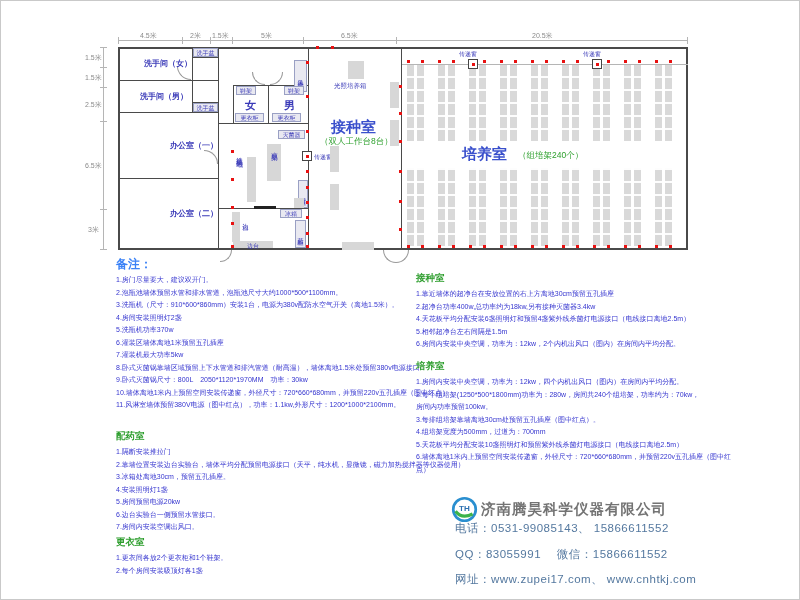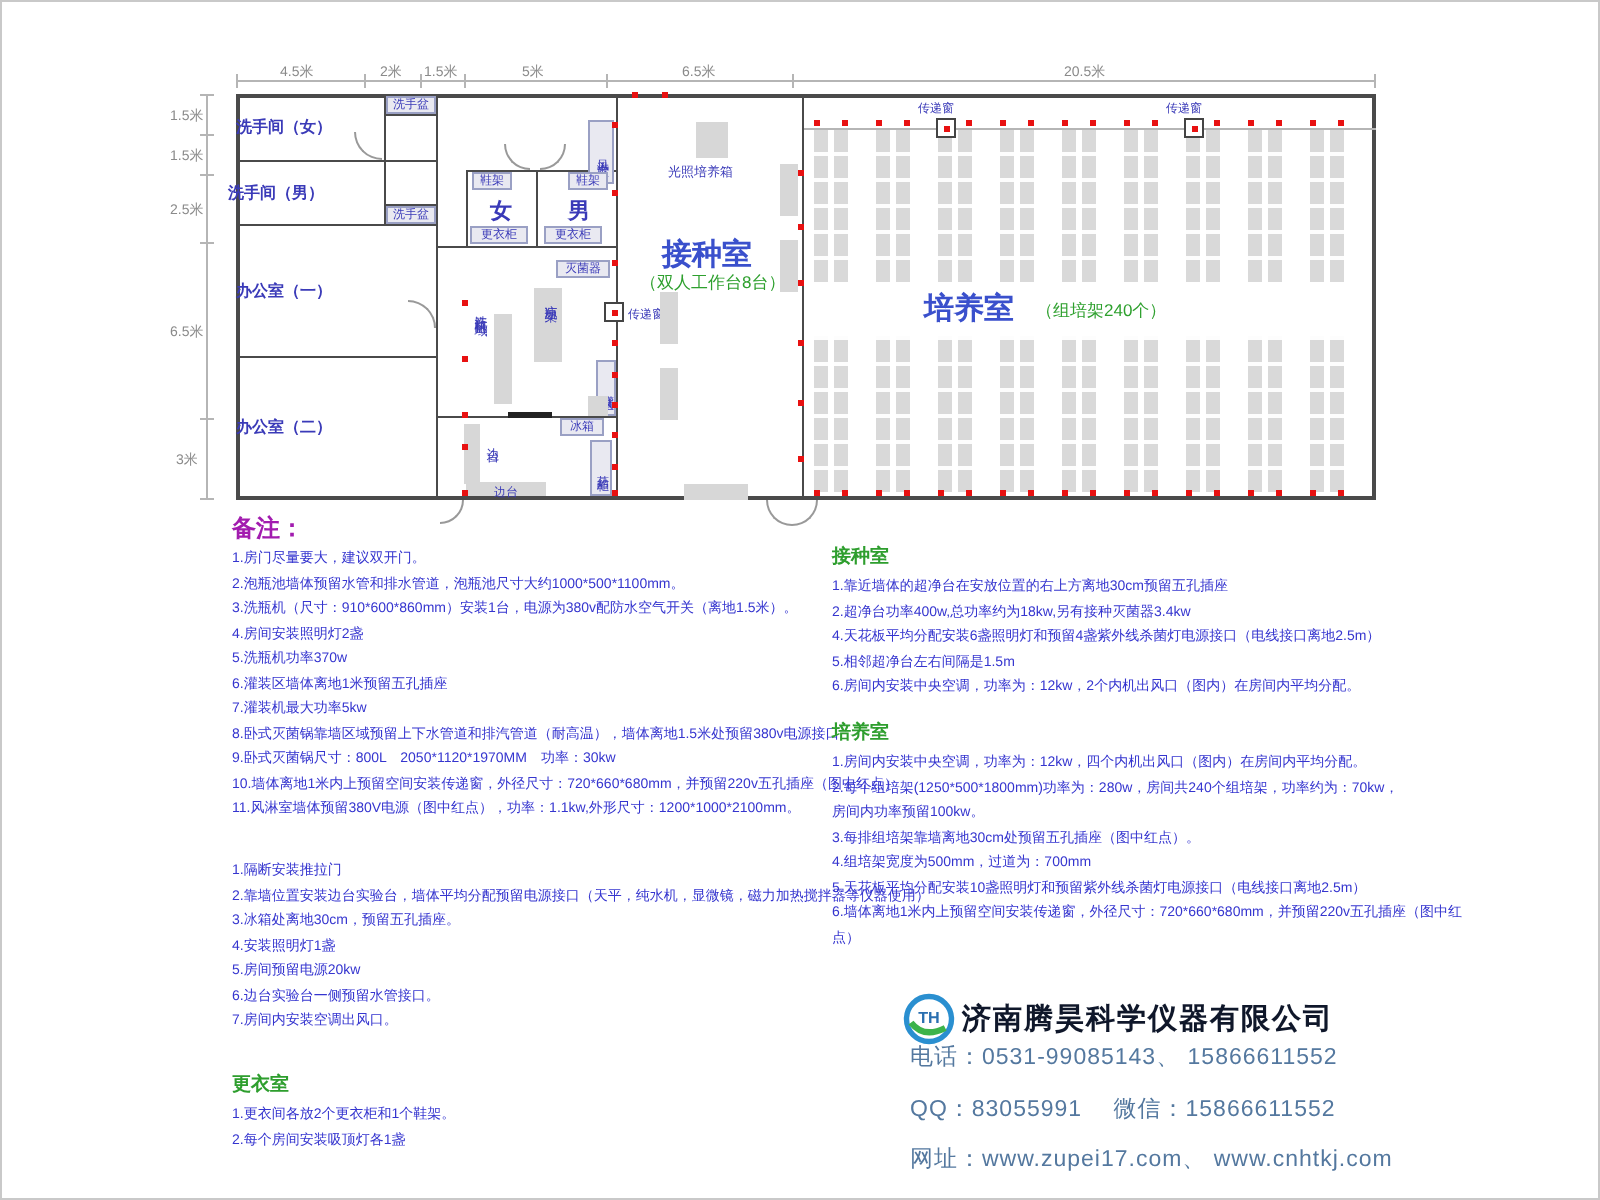--- a/index.html
+++ b/index.html
@@ -6,21 +6,21 @@
   body{width:800px;height:600px;position:relative;background:#fff;overflow:hidden;
        font-family:"Liberation Sans",sans-serif}
   #frame{position:absolute;left:0;top:0;width:798px;height:598px;border:1px solid #c9c9c9}
   .abs{position:absolute}
   .wall{position:absolute;background:#4a4a4a}
   .outer{position:absolute;border:2px solid #4a4a4a;box-sizing:border-box;background:transparent}
   .dim{position:absolute;color:#8a8a8a;font-size:7px;white-space:nowrap}
   .dimline{position:absolute;background:#b5b5b5}
   .tick{position:absolute;background:#b5b5b5}
   .rlabel{position:absolute;color:#3a3ab8;font-size:8px;white-space:nowrap;font-weight:bold}
-  .rlabel.c{text-align:left}
+  .rlabel.c{text-align:right}
   .big{position:absolute;color:#3a50cc;font-weight:bold;font-size:15px;white-space:nowrap}
   .sub{position:absolute;color:#2ea02e;font-size:8.5px;white-space:nowrap}
   .ebox{position:absolute;background:#e9e9f1;border:1px solid #9aa0c4;color:#3a3ab8;
         font-size:6px;line-height:1;display:flex;align-items:center;justify-content:center;
         white-space:nowrap;box-sizing:border-box}
   .vt{writing-mode:vertical-rl;letter-spacing:1px}
   .vlabel{position:absolute;color:#3a3ab8;font-size:6.5px;writing-mode:vertical-rl;letter-spacing:1px;line-height:1}
   .gbox{position:absolute;background:#d7d7d7}
   .dot{position:absolute;width:3px;height:3px;background:#e81111}
   .pwin{position:absolute;width:8px;height:8px;border:1px solid #444;background:#fff;box-sizing:content-box}
@@ -30,22 +30,22 @@
   .shelfband{position:absolute;left:407px;width:278px;
     background:
       repeating-linear-gradient(0deg, rgba(255,255,255,0) 0 11px, rgba(255,255,255,.95) 11px 13px),
       repeating-linear-gradient(90deg, #d9d9d9 0 7px, #ffffff 7px 10px, #d9d9d9 10px 17px, #ffffff 17px 31px)}
   .dotstrip{position:absolute;left:407px;width:278px;height:3px;
     background:repeating-linear-gradient(90deg,#e81111 0 3px,transparent 3px 14px,#e81111 14px 17px,transparent 17px 31px)}
   .note-sec{position:absolute}
   .note-h{color:#2e9e2e;font-weight:bold;font-size:9.5px;margin:0 0 3px 0}
   .note-line{color:#3535cf;font-size:7px;line-height:12.5px;white-space:nowrap}
   .wrapcol .note-line{white-space:normal;width:318px}
-  #remark-title{position:absolute;left:116px;top:256px;color:#a21caf;font-weight:bold;font-size:12px}
-  .co-name{position:absolute;left:481px;top:500px;color:#0f172a;font-weight:bold;font-size:14.5px;letter-spacing:1px}
+  #remark-title{position:absolute;left:116px;top:256px;color:#3b82f6;font-weight:bold;font-size:12px}
+  .co-name{position:absolute;left:481px;top:500px;color:#737373;font-weight:bold;font-size:14.5px;letter-spacing:1px}
   .co-line{position:absolute;left:455px;color:#54789f;font-size:11.5px;letter-spacing:.5px}
 </style>
 </head>
 <body>
 
 <div id="frame"></div>
 
 <div class="dimline" style="left:118px;top:40px;width:570px;height:1px"></div>
 <div class="tick" style="left:118px;top:37px;width:1px;height:7px"></div>
 <div class="tick" style="left:182px;top:37px;width:1px;height:7px"></div>
@@ -196,20 +196,21 @@
       <div class="note-line">6.灌装区墙体离地1米预留五孔插座</div>
       <div class="note-line">7.灌装机最大功率5kw</div>
       <div class="note-line">8.卧式灭菌锅靠墙区域预留上下水管道和排汽管道（耐高温），墙体离地1.5米处预留380v电源接口</div>
       <div class="note-line">9.卧式灭菌锅尺寸：800L　2050*1120*1970MM　功率：30kw</div>
       <div class="note-line">10.墙体离地1米内上预留空间安装传递窗，外径尺寸：720*660*680mm，并预留220v五孔插座（图中红点）</div>
       <div class="note-line">11.风淋室墙体预留380V电源（图中红点），功率：1.1kw,外形尺寸：1200*1000*2100mm。</div>
     </div>
 </div>
 
 <div class="note-sec" style="left:116px;top:430px">
+  <div class="note-h">配药室</div>
   <div>
 
   <div class="note-line">1.隔断安装推拉门</div>
       <div class="note-line">2.靠墙位置安装边台实验台，墙体平均分配预留电源接口（天平，纯水机，显微镜，磁力加热搅拌器等仪器使用）</div>
       <div class="note-line">3.冰箱处离地30cm，预留五孔插座。</div>
       <div class="note-line">4.安装照明灯1盏</div>
       <div class="note-line">5.房间预留电源20kw</div>
       <div class="note-line">6.边台实验台一侧预留水管接口。</div>
       <div class="note-line">7.房间内安装空调出风口。</div>
     </div>

